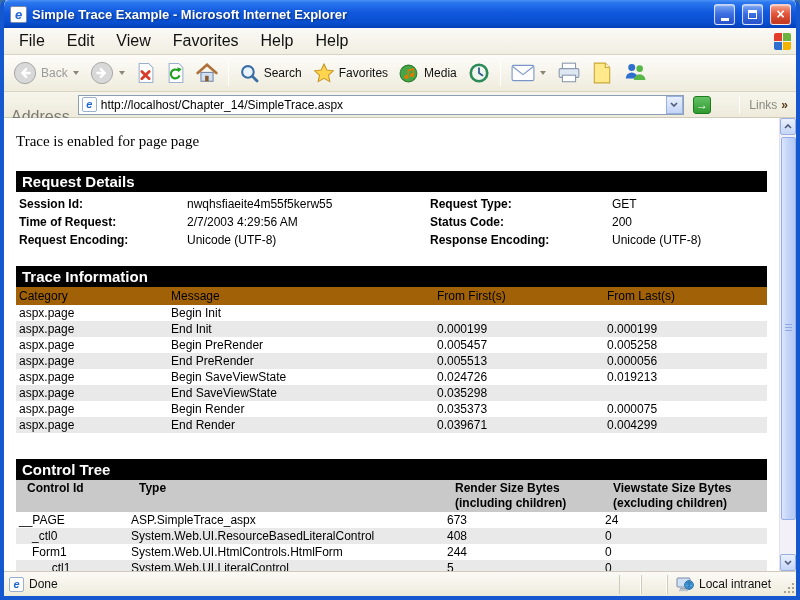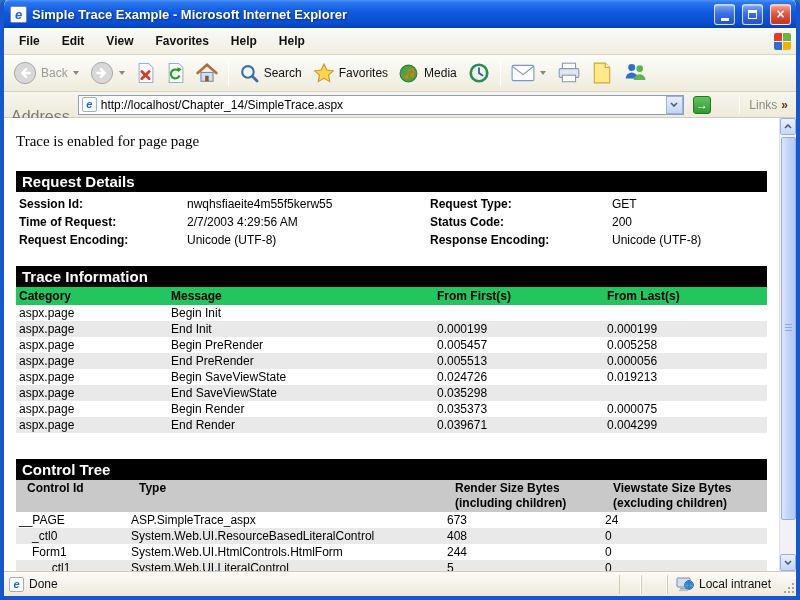--- a/index.html
+++ b/index.html
@@ -40,21 +40,21 @@
   .glyph-min{width:8px;height:3px;background:#fff;align-self:flex-end;margin:0 0 3px 0;}
   .glyph-max{width:9px;height:9px;border:1px solid #fff;border-top:3px solid #fff;}
   .glyph-close{color:#fff;font-weight:bold;font-size:14px;line-height:1;}
 
   
   .menubar{
     height:27px;flex:0 0 27px;display:flex;align-items:center;
     background:linear-gradient(180deg,#fbfaf6,#f0ede0);
     border-bottom:1px solid #d8d4c2;padding-left:4px;
   }
-  .menuitem{ font-size:12px;color:#111;padding:8px 11px;cursor:default;font-weight:bold; }
+  .menuitem{ font-size:16px;color:#111;padding:8px 11px;cursor:default; }
   .menubar .brand{ margin-left:auto;margin-right:4px;width:20px;height:20px;display:flex;flex-wrap:wrap;gap:1px;align-content:center;justify-content:center; }
   .brand i{width:8px;height:8px;display:block;}
   .brand .r{background:#e23d2b;border-radius:2px 0 0 0;}
   .brand .g{background:#6db33f;border-radius:0 2px 0 0;}
   .brand .b{background:#2f6fd0;border-radius:0 0 0 2px;}
   .brand .y{background:#f2b400;border-radius:0 0 2px 0;}
 
   
   .toolbar{
     height:37px;flex:0 0 37px;display:flex;align-items:center;gap:1px;
@@ -117,21 +117,21 @@
 
   
   .req{padding:3px 0 0 3px;}
   .req-row{display:flex;font-size:12px;line-height:18px;}
   .req-row .l1{width:168px;font-weight:bold;}
   .req-row .v1{width:243px;}
   .req-row .l2{width:182px;font-weight:bold;}
   .req-row .v2{flex:1;}
 
   
-  .thead{background:#22c55e;font-weight:bold;}
+  .thead{background:#a16207;font-weight:normal;}
   .trow{display:flex;font-size:12px;line-height:16px;}
   .trow.head{line-height:18px;}
   .trow.alt{background:#e9e9e9;}
   .trow > div{padding-left:3px;overflow:hidden;white-space:nowrap;}
   .tr-c1{width:152px;} .tr-c2{width:266px;} .tr-c3{width:170px;} .tr-c4{flex:1;}
 
   .ct-head{background:#c9c9c9;display:flex;font-size:12px;font-weight:bold;line-height:15px;padding:1px 8px;}
   .ct-head > div{padding-left:3px;white-space:normal;}
   .ct-c1{width:112px;} .ct-c2{width:316px;} .ct-c3{width:158px;} .ct-c4{flex:1;}
   .ctrow{display:flex;font-size:12px;line-height:16px;}

